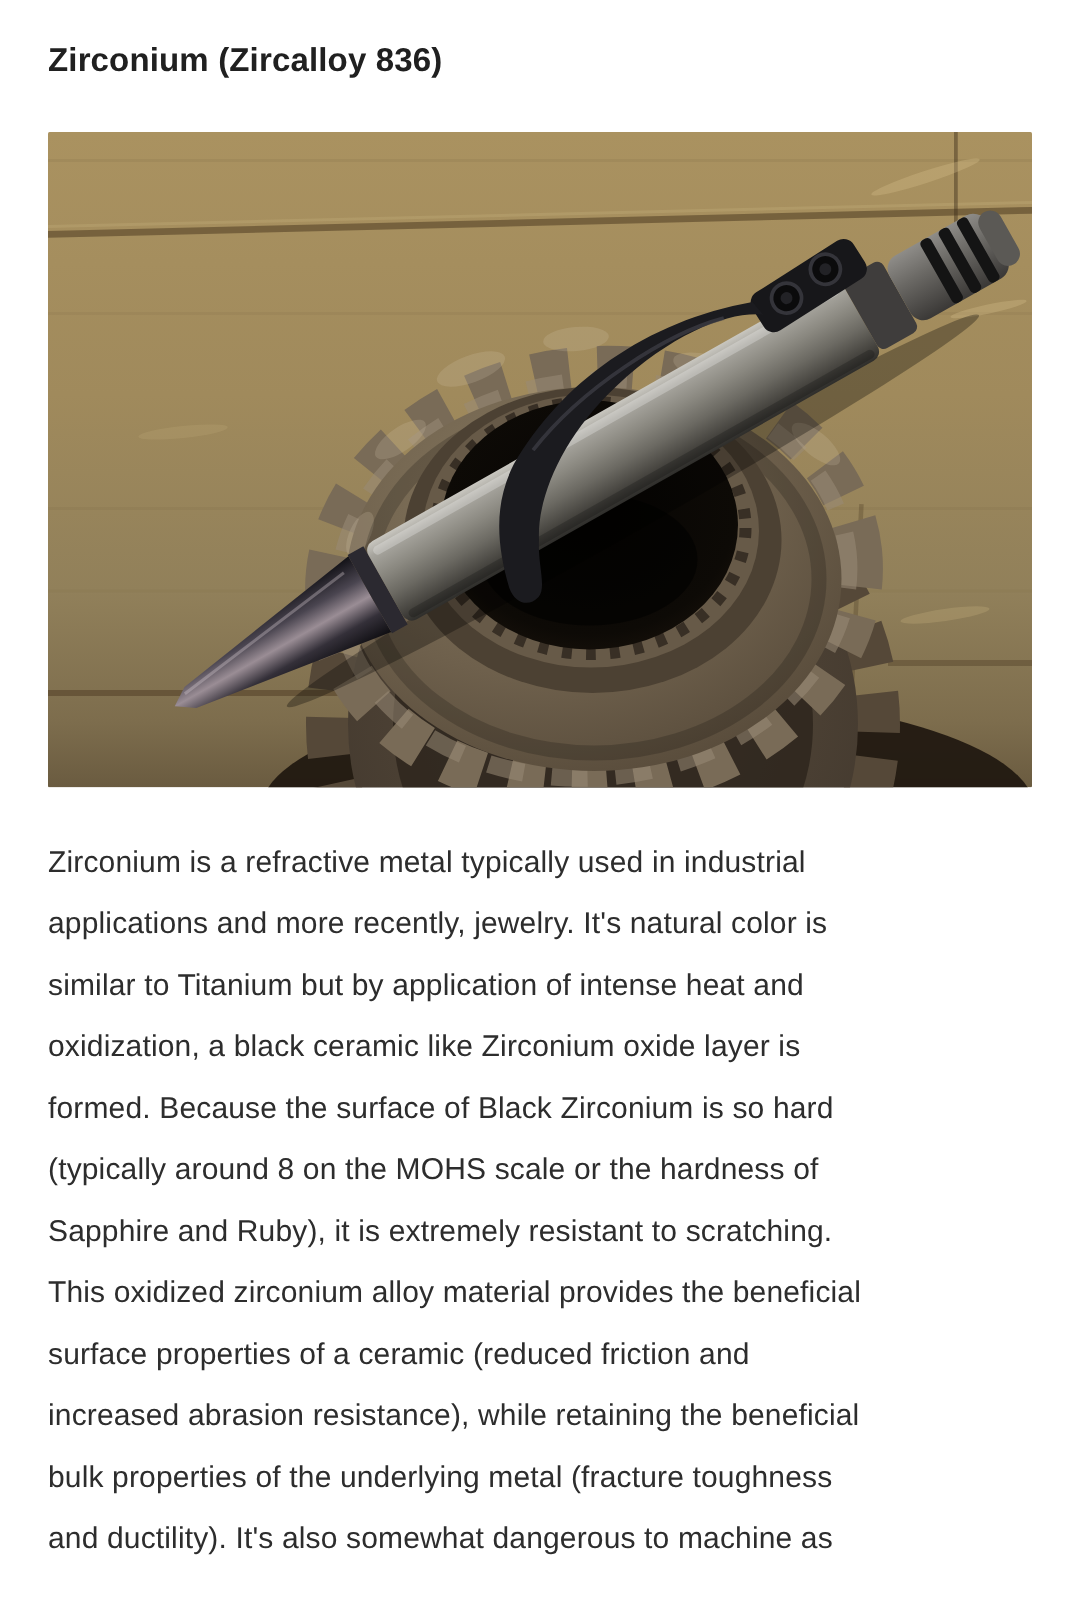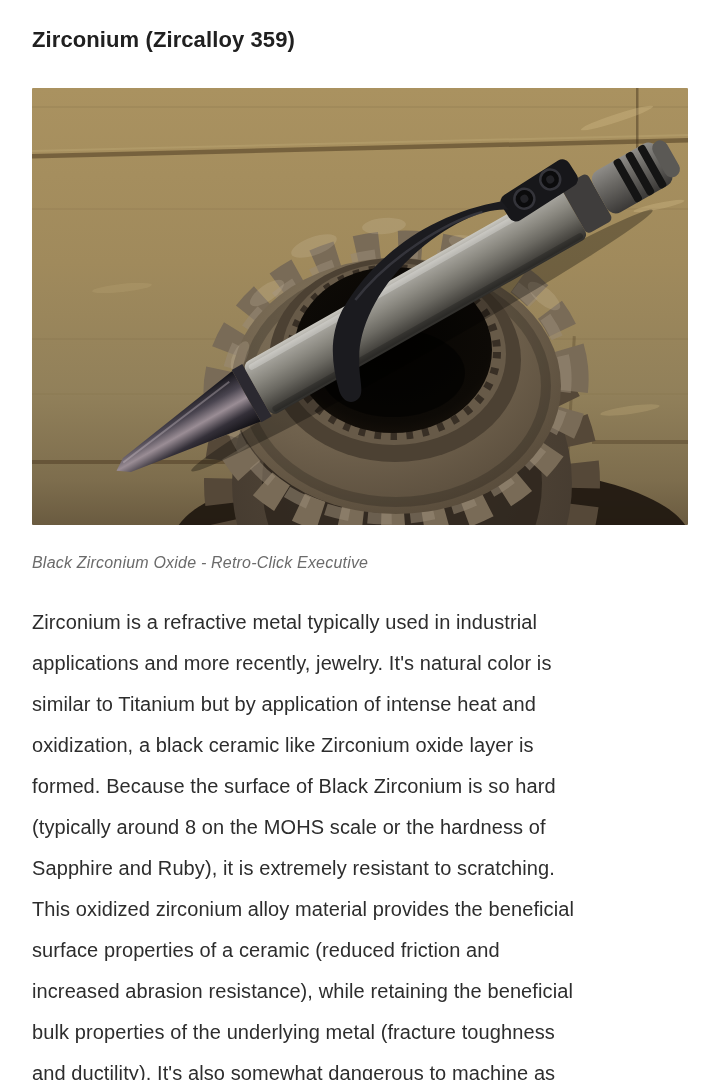--- a/index.html
+++ b/index.html
@@ -24,21 +24,21 @@
   .body-text{
     margin:30px 0 0;font-size:20px;line-height:41px;color:#2d2d2d;
     white-space:pre-line;letter-spacing:.1px;
   }
 </style>
 </head>
 <body>
 
 <main>
 
-  <h1>Zirconium (Zircalloy 359)</h1>
+  <h1>Zirconium (Zircalloy 836)</h1>
 
   <figure>
     <div class="photo">
       
       <svg width="656" height="437" viewBox="0 0 656 437" xmlns="http://www.w3.org/2000/svg">
         <defs>
           <linearGradient id="woodG" x1="0" y1="0" x2="0" y2="1">
             <stop offset="0" stop-color="#aa9260"></stop>
             <stop offset=".4" stop-color="#a08a5c"></stop>
             <stop offset=".7" stop-color="#91805a"></stop>
@@ -149,21 +149,20 @@
           <rect x="466" y="-50" width="80" height="30" rx="8" fill="#17171a" transform="rotate(-3 506 -35)"></rect>
           <circle cx="489" cy="-35" r="10" fill="#0b0b0c" stroke="#34343a" stroke-width="2.5"></circle>
           <circle cx="489" cy="-35" r="4" fill="#222226"></circle>
           <circle cx="521" cy="-39" r="10" fill="#0b0b0c" stroke="#34343a" stroke-width="2.5"></circle>
           <circle cx="521" cy="-39" r="4" fill="#222226"></circle>
           <path d="M468,-44 C400,-68 330,-60 276,-28 C252,-12 240,12 233,42 C231,53 238,60 247,57 C255,54 257,38 266,24 C278,0 312,-28 362,-40 C412,-52 452,-46 470,-33 Z" fill="#1b1b1f"></path>
           <path d="M292,-30 C340,-50 408,-54 446,-44" stroke="#46464e" stroke-width="2.5" fill="none" opacity=".6"></path>
         </g>
       </svg>
     </div>
-    <figcaption>Black Zirconium Oxide - Retro-Click Executive</figcaption>
   </figure>
 
   <p class="body-text">Zirconium is a refractive metal typically used in industrial
 applications and more recently, jewelry. It's natural color is
 similar to Titanium but by application of intense heat and
 oxidization, a black ceramic like Zirconium oxide layer is
 formed. Because the surface of Black Zirconium is so hard
 (typically around 8 on the MOHS scale or the hardness of
 Sapphire and Ruby), it is extremely resistant to scratching.
 This oxidized zirconium alloy material provides the beneficial

